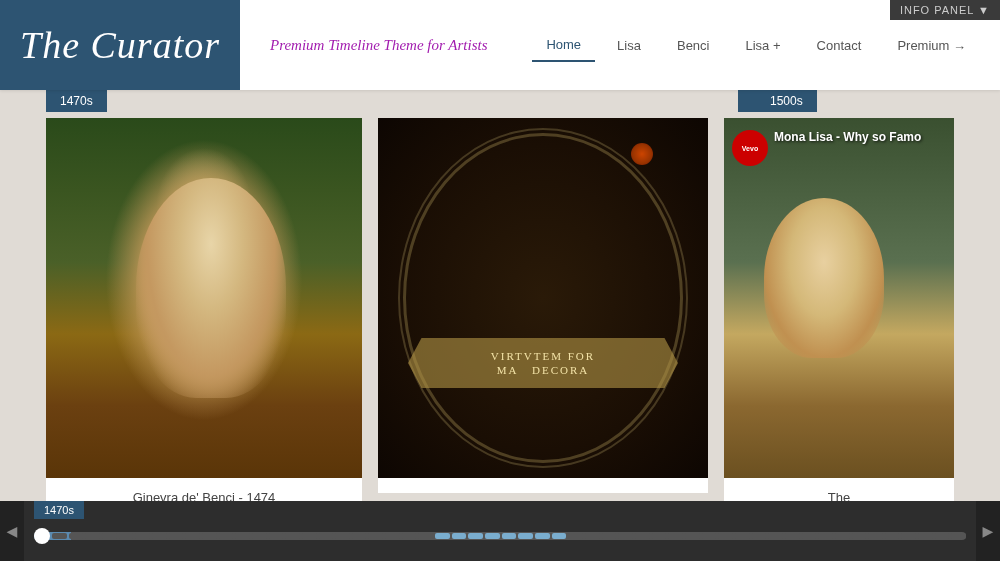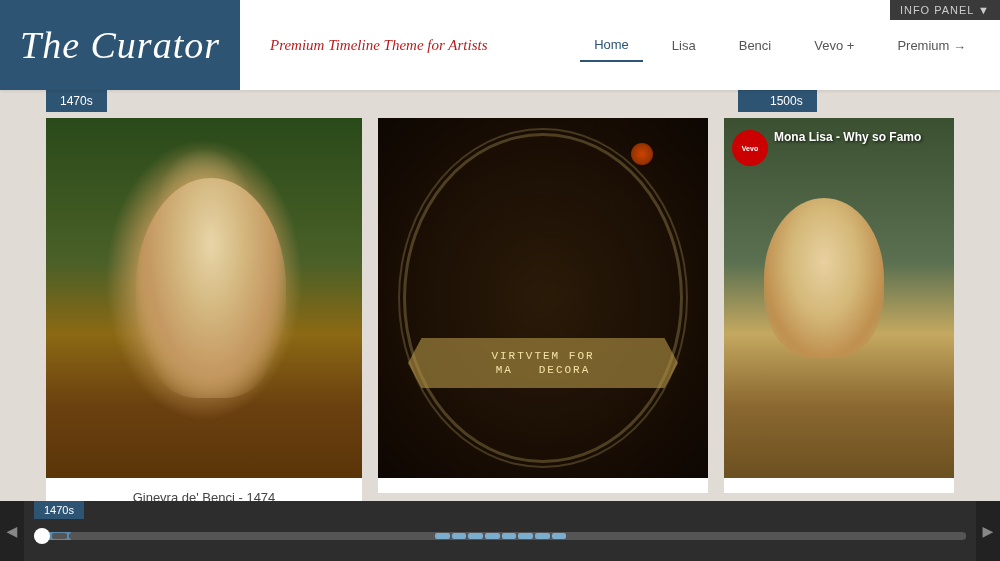--- a/index.html
+++ b/index.html
@@ -47,27 +47,27 @@
       font-style: italic;
       color: #fff;
       font-size: 38px;
       letter-spacing: 1px;
     }
     .header-tagline {
       flex: 1;
       padding-left: 30px;
       font-family: Georgia, serif;
       font-style: italic;
-      color: #b91c1c;
+      color: #a21caf;
       font-size: 15px;
     }
     .header-nav {
       display: flex;
       align-items: center;
-      gap: 15px;
+      gap: 8px;
       padding-right: 20px;
       font-family: Arial, sans-serif;
       font-size: 13px;
     }
     .nav-item {
       padding: 8px 14px;
       color: #555;
       cursor: pointer;
       text-decoration: none;
       white-space: nowrap;
@@ -178,21 +178,21 @@
     }
     .wreath-banner {
       position: absolute;
       bottom: 90px; left: 30px; right: 30px;
       height: 50px;
       background: rgba(180,150,70,0.6);
       display: flex;
       align-items: center;
       justify-content: center;
       color: rgba(255,240,180,0.9);
-      font-family: Liberation Mono, monospace;
+      font-family: Liberation Serif, serif;
       font-size: 11px;
       letter-spacing: 2px;
       clip-path: polygon(5% 0%, 95% 0%, 100% 50%, 95% 100%, 5% 100%, 0% 50%);
       text-align: center;
       line-height: 1.3;
     }
     .wreath-moon {
       position: absolute;
       top: 25px; right: 55px;
       width: 22px; height: 22px;
@@ -333,21 +333,22 @@
   <div class="header-logo">
     <span>The Curator</span>
   </div>
   <div class="header-tagline">
     <span>Premium Timeline Theme for Artists</span>
   </div>
   <nav class="header-nav">
     <a class="nav-item active">Home</a>
     <a class="nav-item">Lisa</a>
     <a class="nav-item">Benci</a>
-    <a class="nav-item">Vevo +</a>
+    <a class="nav-item">Lisa +</a>
+    <a class="nav-item">Contact</a>
     <a class="nav-item purchase">Premium →</a>
   </nav>
 </header>
 
 <main class="main">
 
   <div class="decade-label decade-label-1470">
     <span>1470s</span>
   </div>
   <div class="decade-label decade-label-1500">
@@ -380,20 +381,23 @@
     <div class="gallery-item item-3">
       <div class="gallery-image">
         <div class="painting-mona">
           <div class="mona-face"></div>
           <div class="video-badge">
             <span style="font-size:7px;">Vevo</span>
           </div>
           <div class="video-title">Mona Lisa - Why so Famo</div>
         </div>
       </div>
+      <div class="gallery-caption">
+        <span>The</span>
+      </div>
     </div>
 
   </div>
 </main>
 
 <div class="timeline-bar" style="position:absolute; bottom:0; left:0; right:0;">
   <div class="timeline-left-arrow">
     <span>◀</span>
   </div>
   <div class="timeline-inner">

